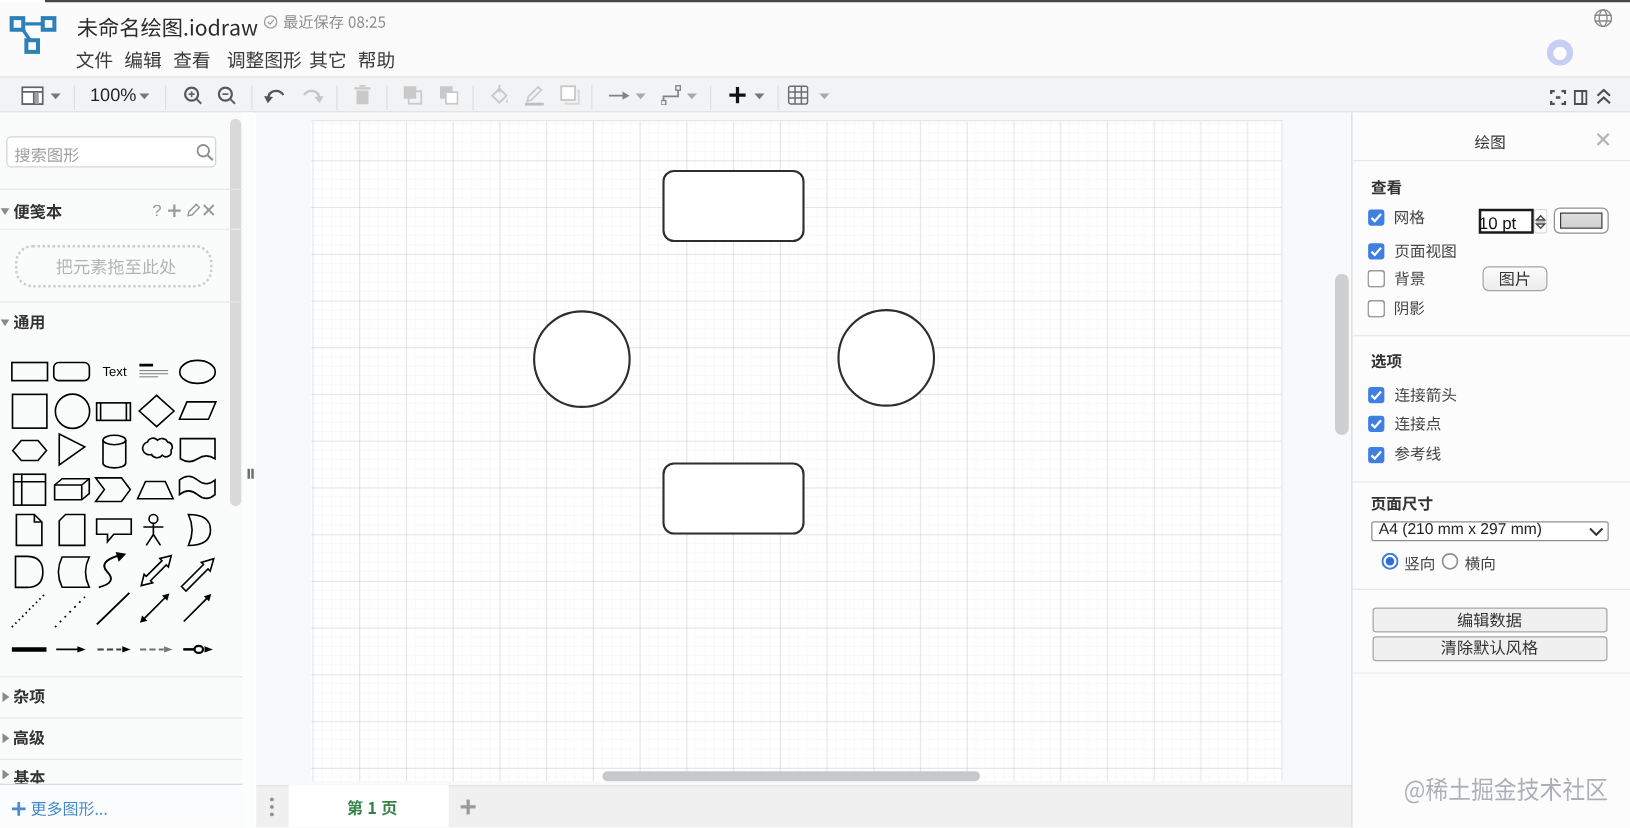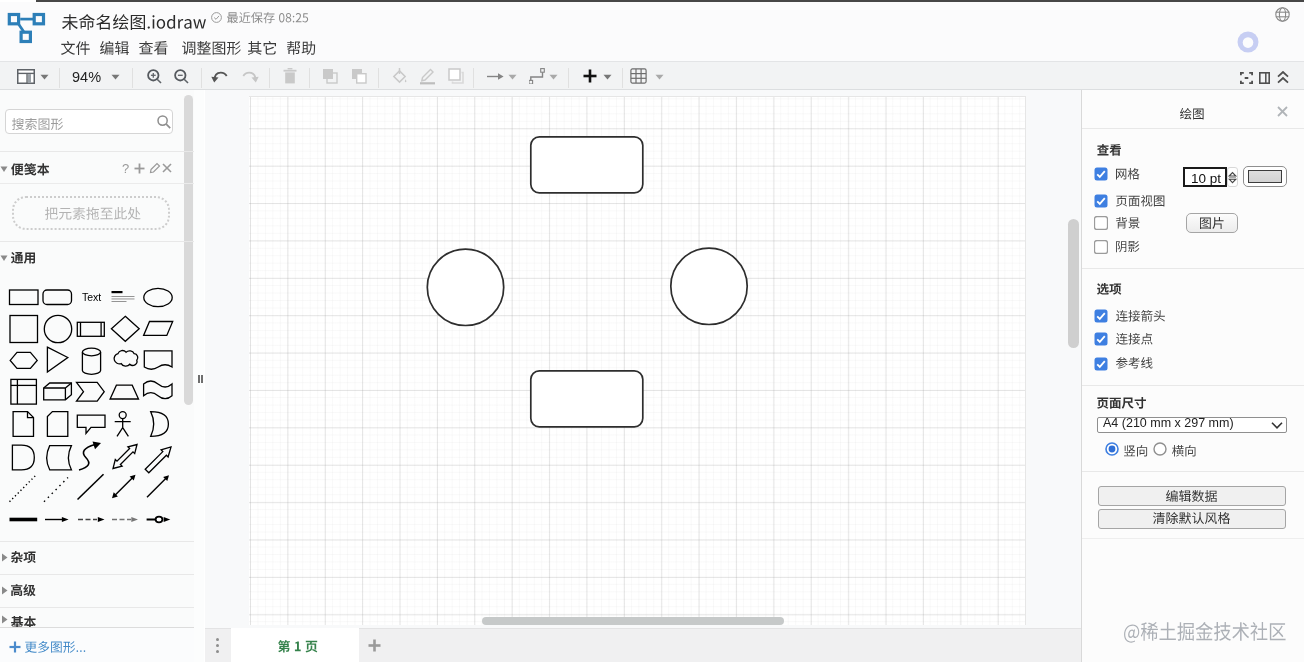--- a/index.html
+++ b/index.html
@@ -86,21 +86,21 @@
   <line x1="0.7" y1="4.4" x2="17.3" y2="4.4" stroke="#5f6368" stroke-width="1.4"></line>
   <rect x="10.6" y="5.1" width="3.4" height="9" fill="#9aa0a6"></rect>
   <line x1="10" y1="4.4" x2="10" y2="14.2" stroke="#5f6368" stroke-width="1.3"></line>
 </svg>
 
 <svg class="abs" style="left:40.0px;top:74.0px" width="9" height="6" viewBox="0 0 9 6">
     <path d="M0.5 0.8 L8.5 0.8 L4.5 5.4 Z" fill="#777"></path>
   </svg>
 <div class="sep" style="left:59px"></div>
 
-<div class="abs" style="left:72px;top:69px;font-size:14.5px;color:#222">94%</div>
+<div class="abs" style="left:72px;top:69px;font-size:14.5px;color:#222">100%</div>
 
 <svg class="abs" style="left:111.0px;top:74.0px" width="9" height="6" viewBox="0 0 9 6">
     <path d="M0.5 0.8 L8.5 0.8 L4.5 5.4 Z" fill="#777"></path>
   </svg>
 <div class="sep" style="left:132px"></div>
 
 <svg class="abs" style="left:147.0px;top:69.0px" width="15" height="15" viewBox="0 0 15 15">
   <circle cx="6.3" cy="6.3" r="5.2" fill="none" stroke="#55595e" stroke-width="1.8"></circle>
   <line x1="10.2" y1="10.2" x2="14" y2="14" stroke="#5f6368" stroke-width="1.6"></line>
   <line x1="3.9" y1="6.3" x2="8.7" y2="6.3" stroke="#5f6368" stroke-width="1.3"></line>
@@ -504,21 +504,21 @@
   <rect x="0.5" y="0.5" width="13" height="13" rx="2.5" fill="#3e7fe1"></rect>
   <path d="M3.2 7.3 L5.8 9.9 L10.8 4.2" fill="none" stroke="#fff" stroke-width="1.8"></path>
 </svg>
 
 <svg class="abs" style="left:1115.5px;top:168.2px" width="25.6" height="13.5" viewBox="1.1 -10.5 25.6 13.5">
     <path d="M2.4 -6.7C3.0 -6.0 3.6 -5.2 4.2 -4.4C3.7 -3.1 3.0 -1.9 2.1 -1.1C2.4 -1.0 2.7 -0.7 2.9 -0.6C3.6 -1.4 4.2 -2.4 4.7 -3.6C5.1 -3.0 5.5 -2.4 5.7 -2.0L6.3 -2.6C6.0 -3.1 5.6 -3.8 5.1 -4.5C5.4 -5.5 5.7 -6.7 5.9 -7.9L5.0 -8.0C4.9 -7.1 4.7 -6.2 4.5 -5.4C4.0 -6.0 3.5 -6.7 3.0 -7.2ZM6.0 -6.7C6.6 -6.0 7.2 -5.2 7.8 -4.4C7.2 -3.0 6.6 -1.9 5.7 -1.0C5.9 -0.9 6.2 -0.6 6.4 -0.5C7.2 -1.3 7.8 -2.3 8.3 -3.5C8.7 -2.8 9.1 -2.1 9.3 -1.6L10.0 -2.1C9.7 -2.8 9.2 -3.6 8.7 -4.5C9.0 -5.5 9.2 -6.6 9.4 -7.9L8.6 -8.0C8.5 -7.1 8.3 -6.2 8.1 -5.4C7.6 -6.0 7.1 -6.6 6.7 -7.2ZM1.1 -9.8V1.0H2.1V-8.8H10.5V-0.2C10.5 -0.0 10.4 0.0 10.2 0.1C9.9 0.1 9.1 0.1 8.3 0.0C8.4 0.3 8.6 0.7 8.7 1.0C9.8 1.0 10.5 1.0 10.9 0.8C11.3 0.7 11.4 0.4 11.4 -0.2V-9.8Z M19.7 -8.3H22.4C22.1 -7.6 21.5 -6.8 20.9 -6.2C20.3 -6.8 19.9 -7.5 19.5 -8.1ZM15.0 -10.5V-7.8H13.2V-6.9H14.9C14.5 -5.2 13.7 -3.2 12.8 -2.2C13.0 -2.0 13.2 -1.6 13.3 -1.4C14.0 -2.2 14.6 -3.6 15.0 -5.0V1.0H15.9V-5.3C16.3 -4.8 16.7 -4.1 16.9 -3.7L17.5 -4.5C17.3 -4.8 16.2 -6.0 15.9 -6.4V-6.9H17.3L17.0 -6.7C17.2 -6.5 17.6 -6.2 17.8 -6.1C18.2 -6.4 18.6 -6.9 19.0 -7.4C19.4 -6.8 19.8 -6.2 20.3 -5.6C19.3 -4.7 18.0 -4.0 16.8 -3.6C16.9 -3.5 17.2 -3.1 17.3 -2.9C17.6 -3.0 17.9 -3.1 18.3 -3.3V1.0H19.1V0.5H22.6V1.0H23.6V-3.4L24.1 -3.2C24.3 -3.4 24.5 -3.8 24.7 -3.9C23.5 -4.3 22.4 -4.9 21.6 -5.6C22.5 -6.5 23.2 -7.6 23.6 -8.9L23.0 -9.2L22.9 -9.2H20.1C20.4 -9.5 20.5 -9.9 20.7 -10.3L19.8 -10.5C19.3 -9.2 18.5 -8.0 17.5 -7.1V-7.8H15.9V-10.5ZM19.1 -0.4V-2.8H22.6V-0.4ZM18.9 -3.6C19.6 -4.0 20.3 -4.5 21.0 -5.0C21.6 -4.5 22.3 -4.0 23.1 -3.6Z" fill="#444444"></path>
   </svg>
 
 <div class="abs" style="left:1183px;top:167px;width:44px;height:20px;background:#fff;border:2px solid #1a1a1a;box-sizing:border-box"></div>
 
-<div class="abs" style="left:1183px;top:170.5px;width:38px;text-align:right;font-size:13.5px;color:#111">10 pt</div>
+<div class="abs" style="left:1183px;top:170.5px;width:38px;font-size:13.5px;color:#111">10 pt</div>
 
 <svg class="abs" style="left:1227.0px;top:167.0px" width="11" height="20" viewBox="0 0 11 20">
   <rect x="0.5" y="0.5" width="10" height="19" rx="2.5" fill="#fefefe" stroke="#d8d8d8" stroke-width="1"></rect>
   <path d="M2.2 9 L5.5 5.6 L8.8 9 Z" fill="none" stroke="#444" stroke-width="1.1"></path>
   <path d="M2.2 12.2 L5.5 15.6 L8.8 12.2 Z" fill="none" stroke="#444" stroke-width="1.1"></path>
   <line x1="2" y1="10.6" x2="9" y2="10.6" stroke="#888" stroke-width="0.8"></line>
 </svg>
 
 <div class="abs" style="left:1243px;top:166px;width:44px;height:21px;background:#fff;border:1.3px solid #8f8f8f;border-radius:5px;box-sizing:border-box"></div>
 <div class="abs" style="left:1248px;top:170px;width:34px;height:13px;background:linear-gradient(#dedede,#d2d2d2);border:1.5px solid #3c3c3c;box-sizing:border-box"></div>

